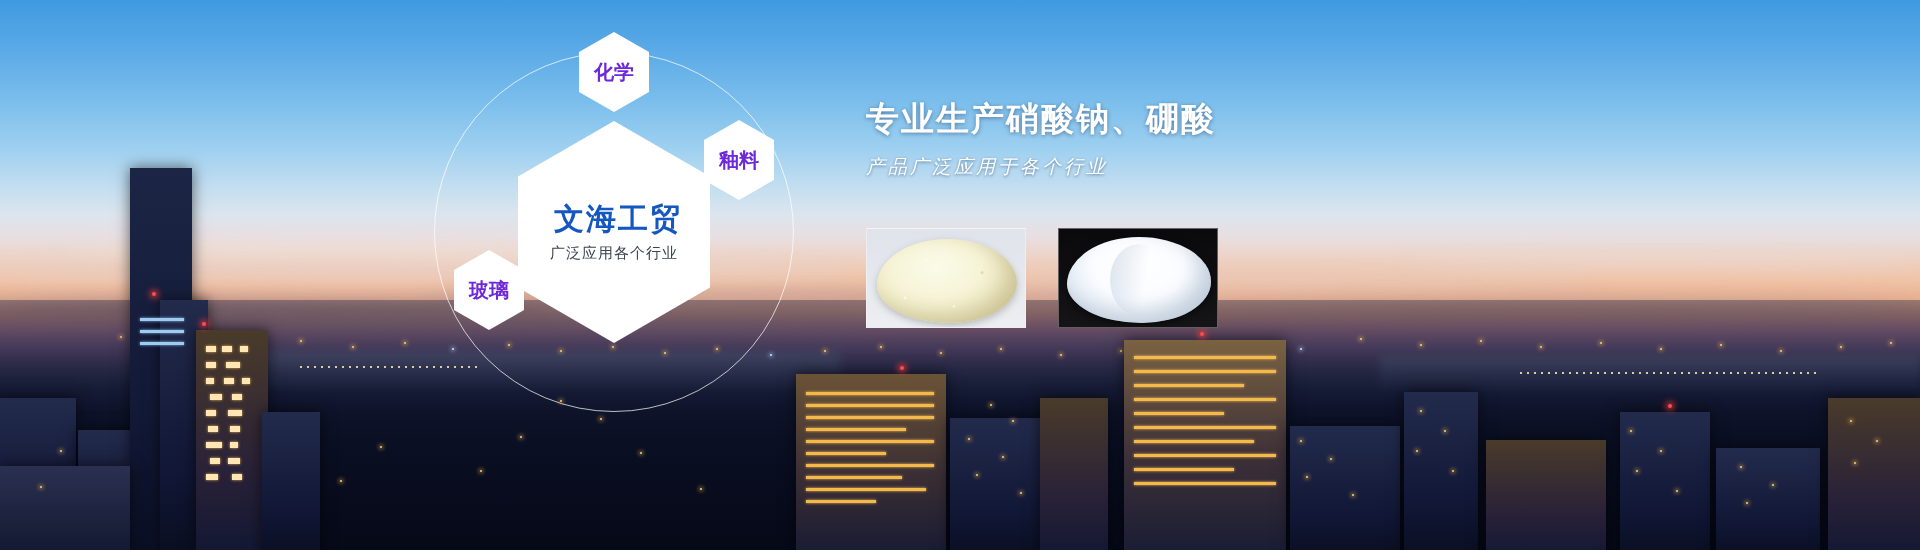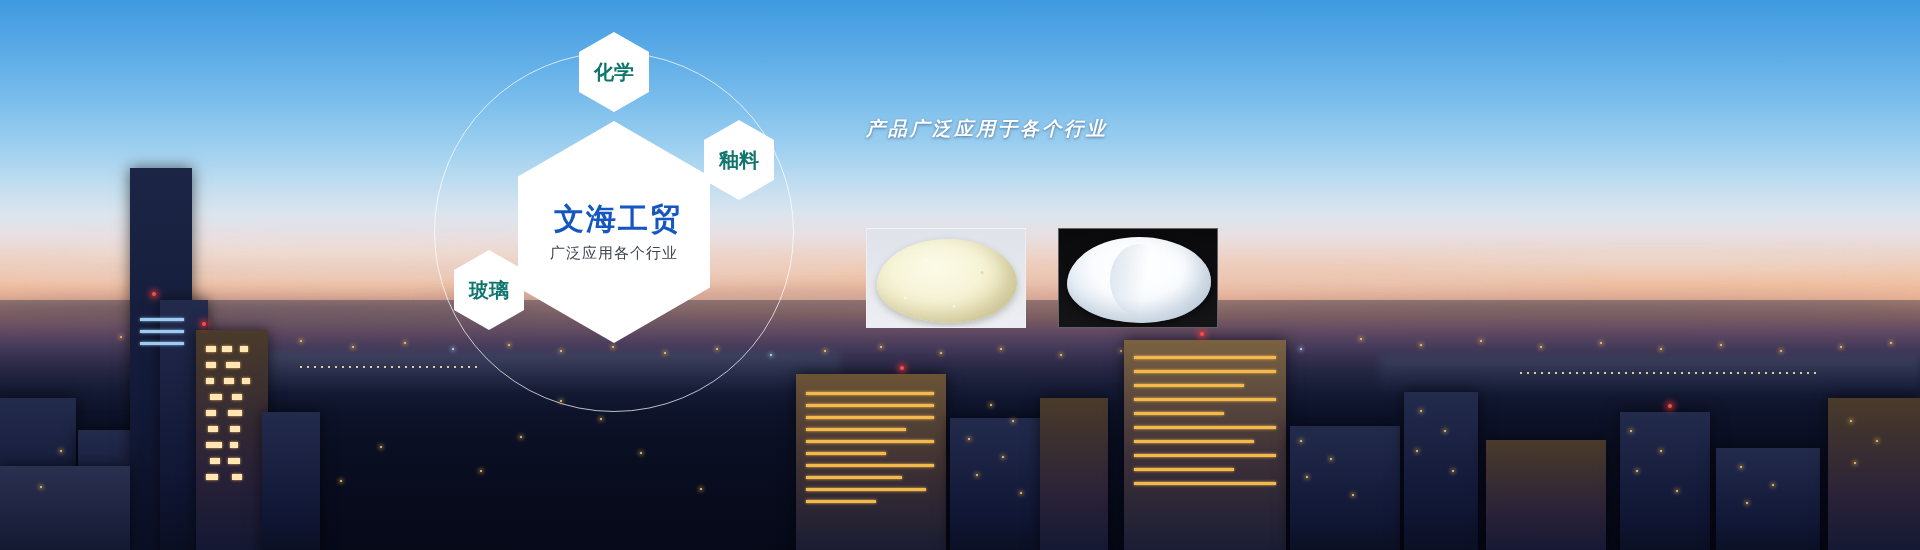--- a/index.html
+++ b/index.html
@@ -105,21 +105,21 @@
     position:absolute;
     clip-path:polygon(50% 0%,100% 25%,100% 75%,50% 100%,0% 75%,0% 25%);
     background:#ffffff;
     display:flex; align-items:center; justify-content:center;
     filter:drop-shadow(0 2px 6px rgba(20,40,80,.22));
   }
   .hex-small {
     width:70px; height:80px;
   }
   .hex-small .hex-label {
-    font-size:20px; font-weight:bold; color:#0f766e;
+    font-size:20px; font-weight:bold; color:#6d28d9;
     letter-spacing:0px; line-height:1;
     white-space:nowrap;
   }
   .hex-center {
     width:192px; height:222px;
     left:114px; top:99px;
     flex-direction:column;
   }
   .hex-center .brand {
     font-size:30px; font-weight:bold; color:#1557c0;
@@ -153,21 +153,20 @@
     margin-top:11px;
     font-size:14.5px; color:#eef4fb; letter-spacing:.2px;
     text-shadow:0 1px 3px rgba(10,30,70,.45);
   }
   #subhead-cn {
     margin-top:16px;
     font-size:19px; color:#ffffff;
     font-family:"Liberation Serif","DejaVu Serif",serif;
     font-style:italic; letter-spacing:3px;
     text-shadow:0 1px 3px rgba(10,30,70,.5);
-    font-weight:bold;
   }
 
   
   #products {
     position:absolute;
     left:866px; top:228px;
     display:flex; gap:32px;
   }
   .product {
     width:160px; height:100px;
@@ -404,20 +403,21 @@
 
 
 
     <div class="hex hex-center">
       <span class="brand">文海工贸</span>
       <span class="brand-sub">广泛应用各个行业</span>
     </div>
   </div>
 
   <div id="copy">
+    <div id="headline">专业生产硝酸钠、硼酸</div>
     <div id="subhead-cn">产品广泛应用于各个行业</div>
   </div>
 
   <div id="products">
     <div class="product product-a">
       <div class="pile">
         <div class="grain"></div>
       </div>
     </div>
     <div class="product product-b">

